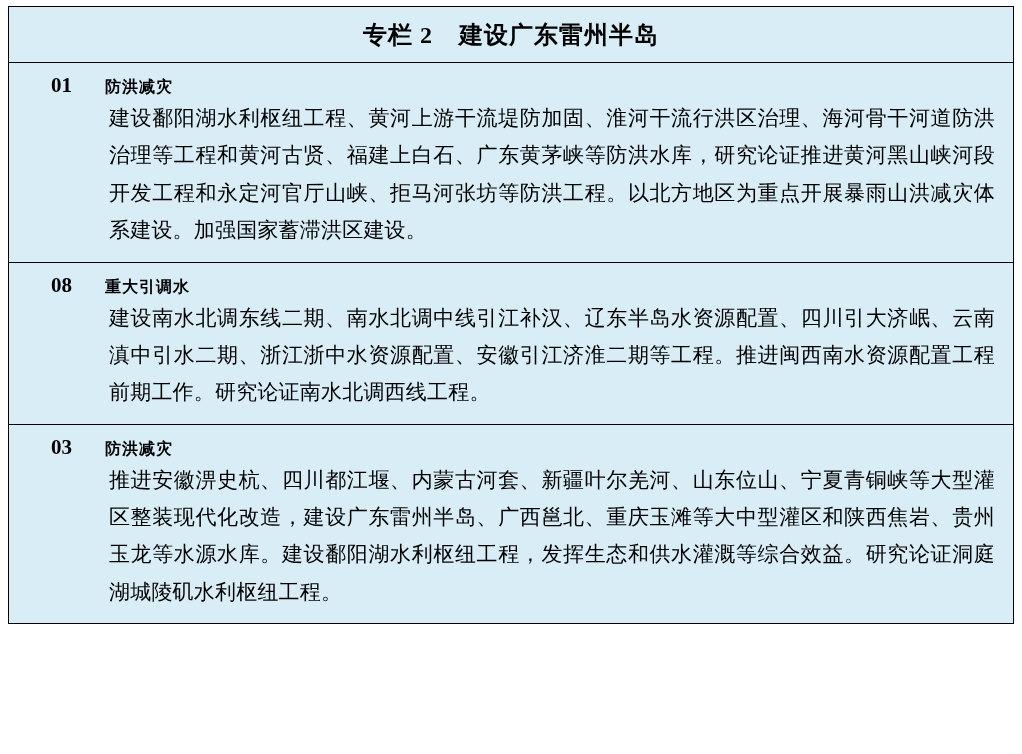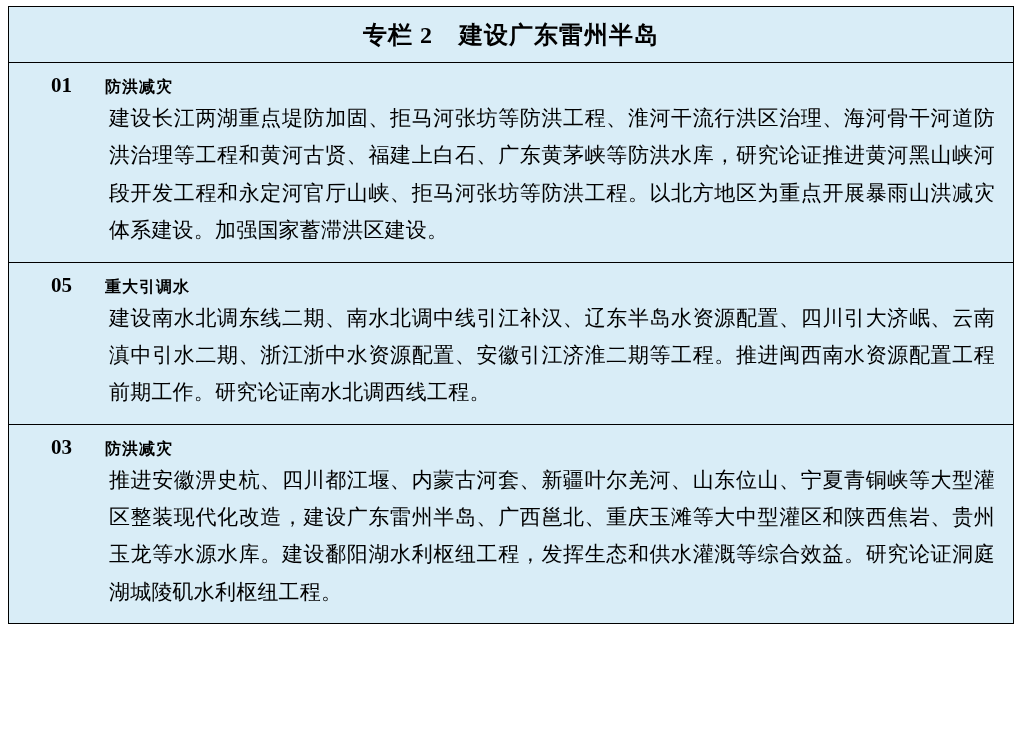--- a/index.html
+++ b/index.html
@@ -77,26 +77,26 @@
 
   <div class="panel-title">
     <span>专栏 2</span><span class="gap"></span><span>建设广东雷州半岛</span>
   </div>
 
   <div class="section">
     <div class="sec-head">
       <div class="sec-num">01</div>
       <div class="sec-title">防洪减灾</div>
     </div>
-    <div class="sec-body">建设长江两湖重点堤防加固、拒马河张坊等防洪工程、淮河干流行洪区治理、海河骨干河道防洪治理等工程和黄河古贤、福建上白石、广东黄茅峡等防洪水库，研究论证推进黄河黑山峡河段开发工程和永定河官厅山峡、拒马河张坊等防洪工程。以北方地区为重点开展暴雨山洪减灾体系建设。加强国家蓄滞洪区建设。</div>
+    <div class="sec-body">建设鄱阳湖水利枢纽工程、黄河上游干流堤防加固、淮河干流行洪区治理、海河骨干河道防洪治理等工程和黄河古贤、福建上白石、广东黄茅峡等防洪水库，研究论证推进黄河黑山峡河段开发工程和永定河官厅山峡、拒马河张坊等防洪工程。以北方地区为重点开展暴雨山洪减灾体系建设。加强国家蓄滞洪区建设。</div>
   </div>
 
   <div class="section">
     <div class="sec-head">
-      <div class="sec-num">05</div>
+      <div class="sec-num">08</div>
       <div class="sec-title">重大引调水</div>
     </div>
     <div class="sec-body">建设南水北调东线二期、南水北调中线引江补汉、辽东半岛水资源配置、四川引大济岷、云南滇中引水二期、浙江浙中水资源配置、安徽引江济淮二期等工程。推进闽西南水资源配置工程前期工作。研究论证南水北调西线工程。</div>
   </div>
 
   <div class="section">
     <div class="sec-head">
       <div class="sec-num">03</div>
       <div class="sec-title">防洪减灾</div>
     </div>

